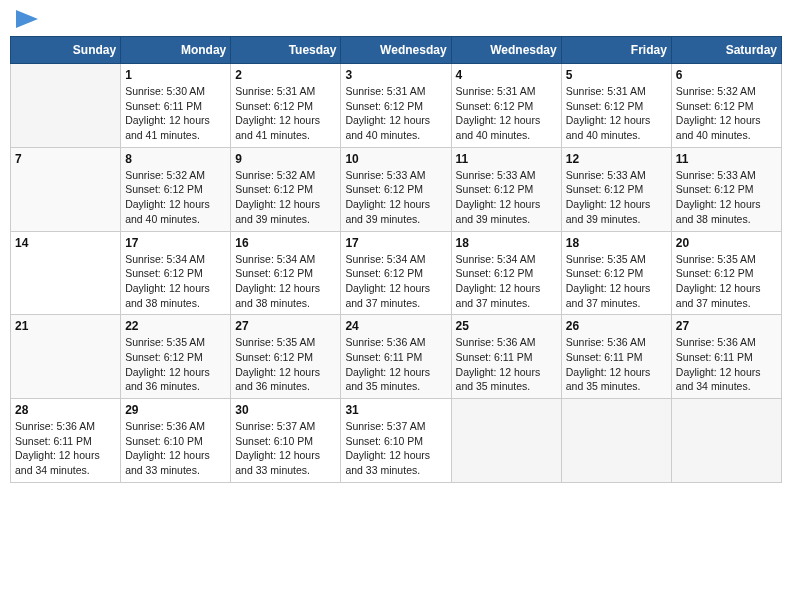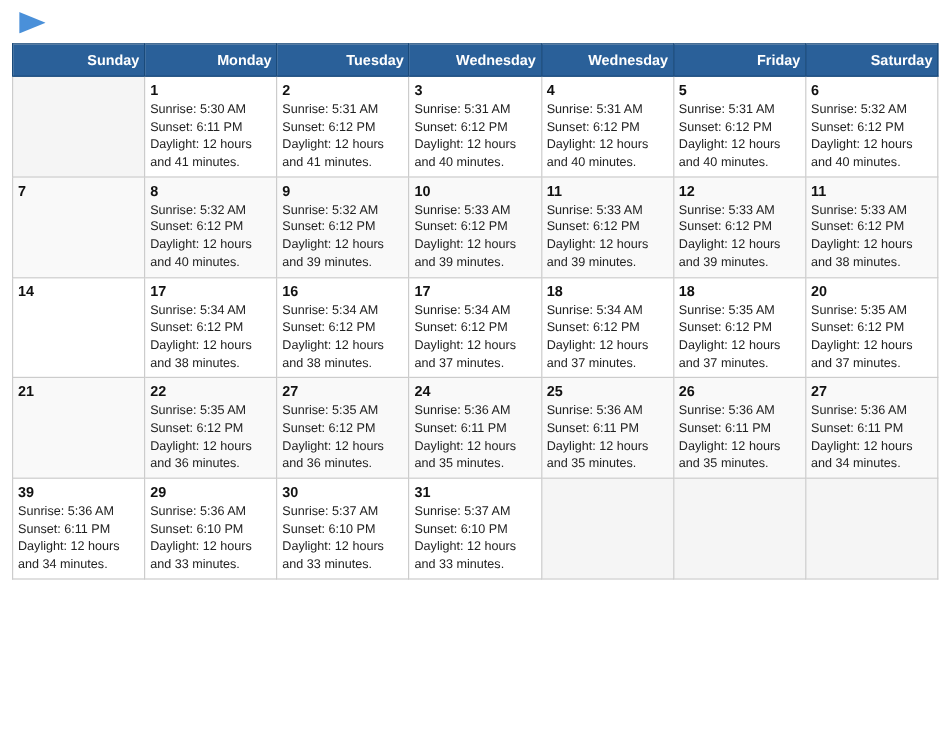--- a/index.html
+++ b/index.html
@@ -305,21 +305,21 @@
         <td>
           <div class="day-num">27</div>
           <div class="day-info">Sunrise: 5:36 AM</div>
           <div class="day-info">Sunset: 6:11 PM</div>
           <div class="day-info">Daylight: 12 hours</div>
           <div class="day-info">and 34 minutes.</div>
         </td>
       </tr>
       <tr>
         <td>
-          <div class="day-num">39</div>
+          <div class="day-num">28</div>
           <div class="day-info">Sunrise: 5:36 AM</div>
           <div class="day-info">Sunset: 6:11 PM</div>
           <div class="day-info">Daylight: 12 hours</div>
           <div class="day-info">and 34 minutes.</div>
         </td>
         <td>
           <div class="day-num">29</div>
           <div class="day-info">Sunrise: 5:36 AM</div>
           <div class="day-info">Sunset: 6:10 PM</div>
           <div class="day-info">Daylight: 12 hours</div>

